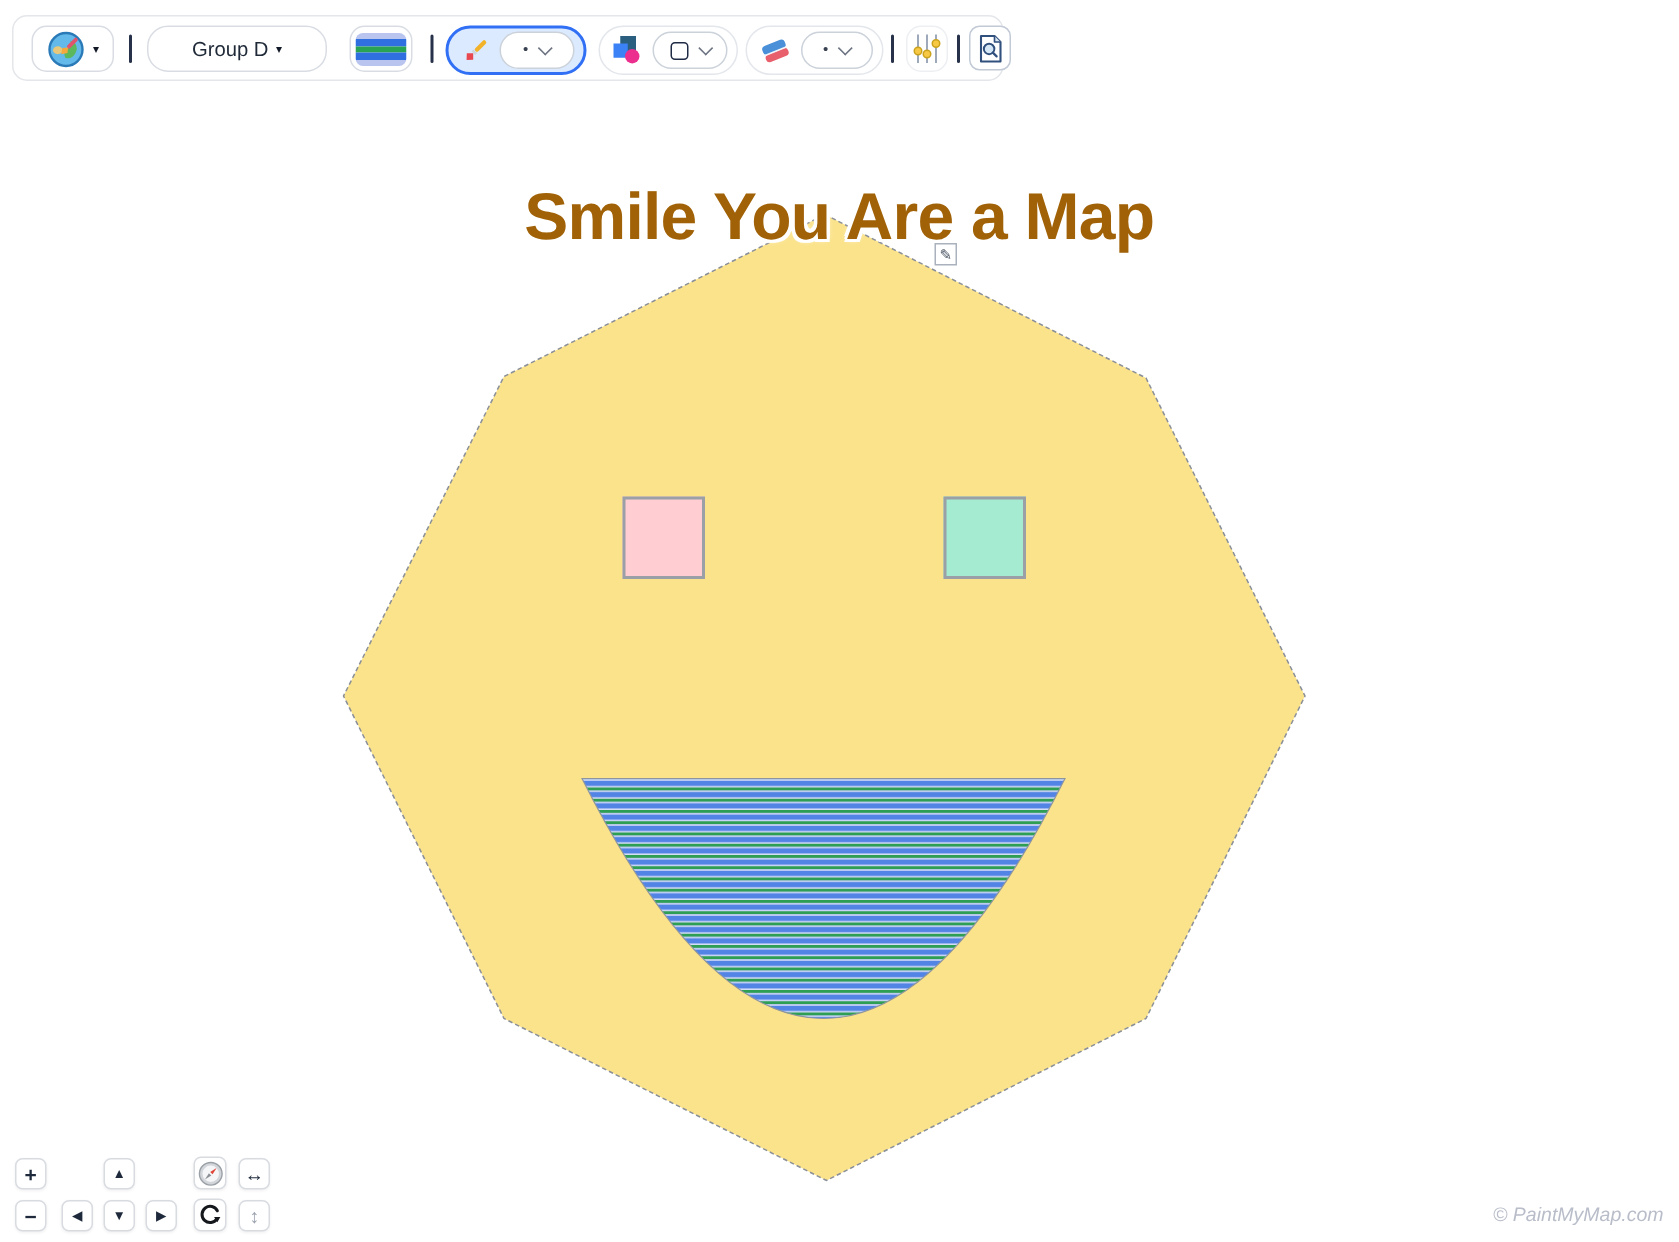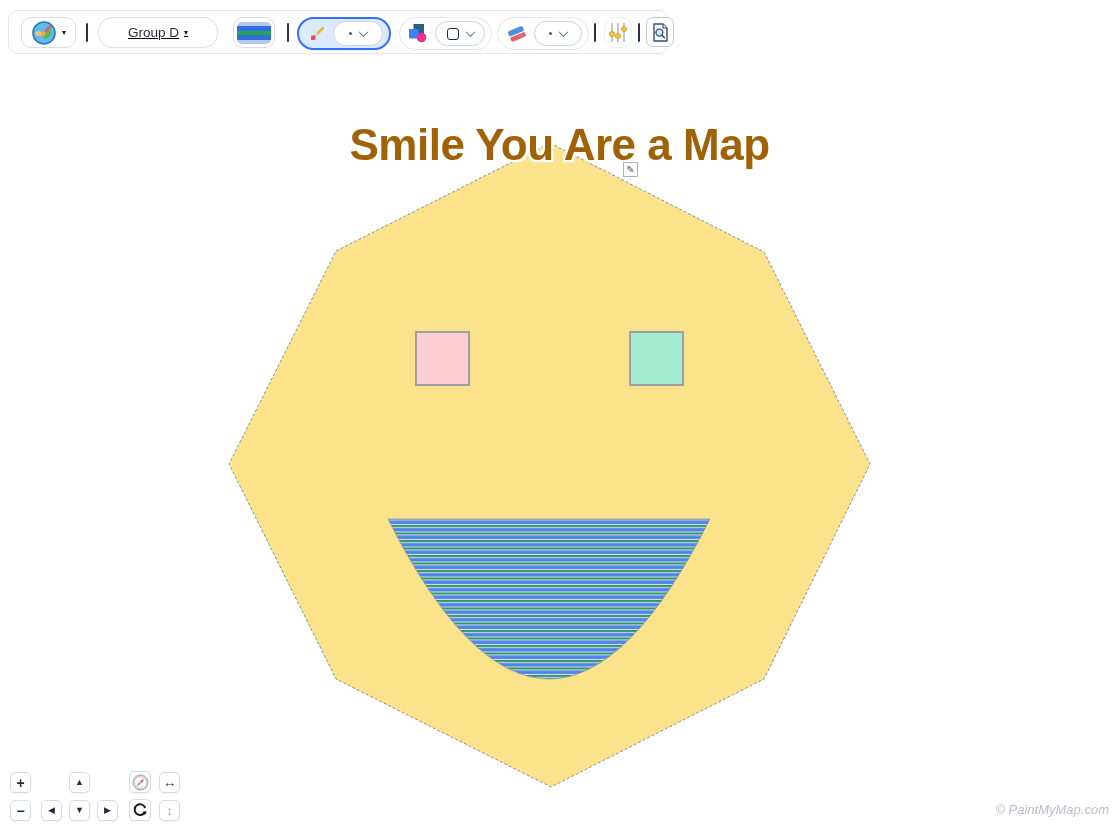--- a/index.html
+++ b/index.html
@@ -85,21 +85,21 @@
           <rect x="11.7" y="2.5" width="2.6" height="9" rx="1.2" fill="#e0556e"></rect>
           <polygon points="13,11 15.4,14 13,17.5 10.6,14" fill="#f5a83c"></polygon>
         </g>
       </svg>
     </span>
     <span class="caret">▾</span>
   </div>
 
   <div class="tb-item tb-sep" style="left:77px;"></div>
 
-  <div class="tb-item tb-btn" style="left:89px; width:120px; border-radius:14px;text-decoration:underline;">
+  <div class="tb-item tb-btn" style="left:89px; width:120px; border-radius:14px;">
     <span class="grp-label">Group D</span>
     <span class="caret">▾</span>
   </div>
 
   <div class="tb-item tb-btn" style="left:224px; width:42px;">
     <span style="display:flex; flex-direction:column; width:34px; height:22px; border-radius:5px; overflow:hidden;">
       <span class="stripe-band" style="height:4px; background:var(--stripe-light,#B9C4EF);"></span>
       <span class="stripe-band" style="height:5px; background:var(--stripe-blue,#2F6FE0);"></span>
       <span class="stripe-band" style="height:4px; background:var(--stripe-green,#27A353);"></span>
       <span class="stripe-band" style="height:5px; background:var(--stripe-blue,#2F6FE0);"></span>

